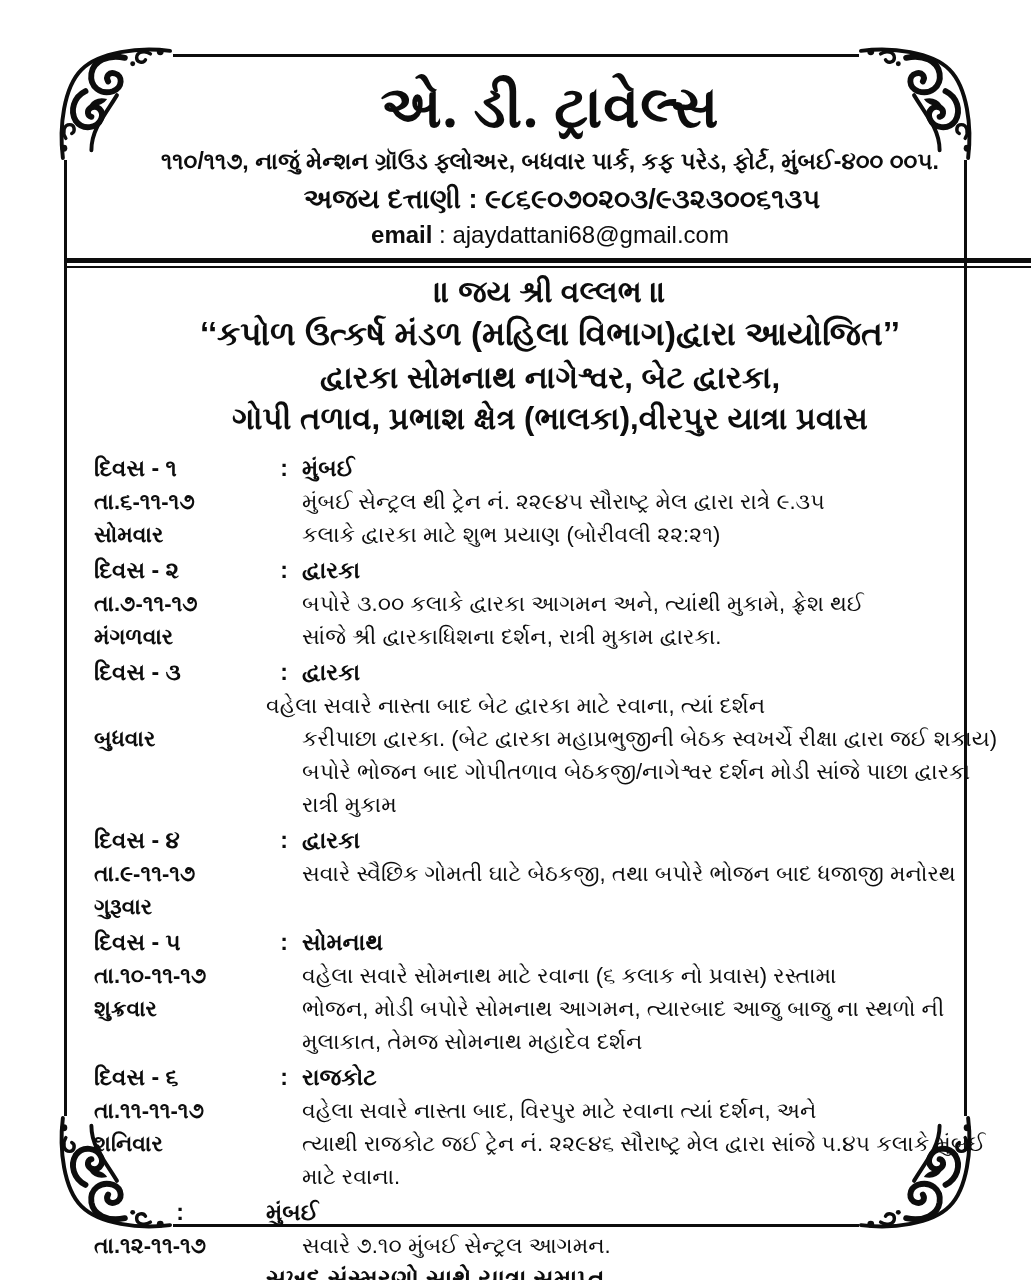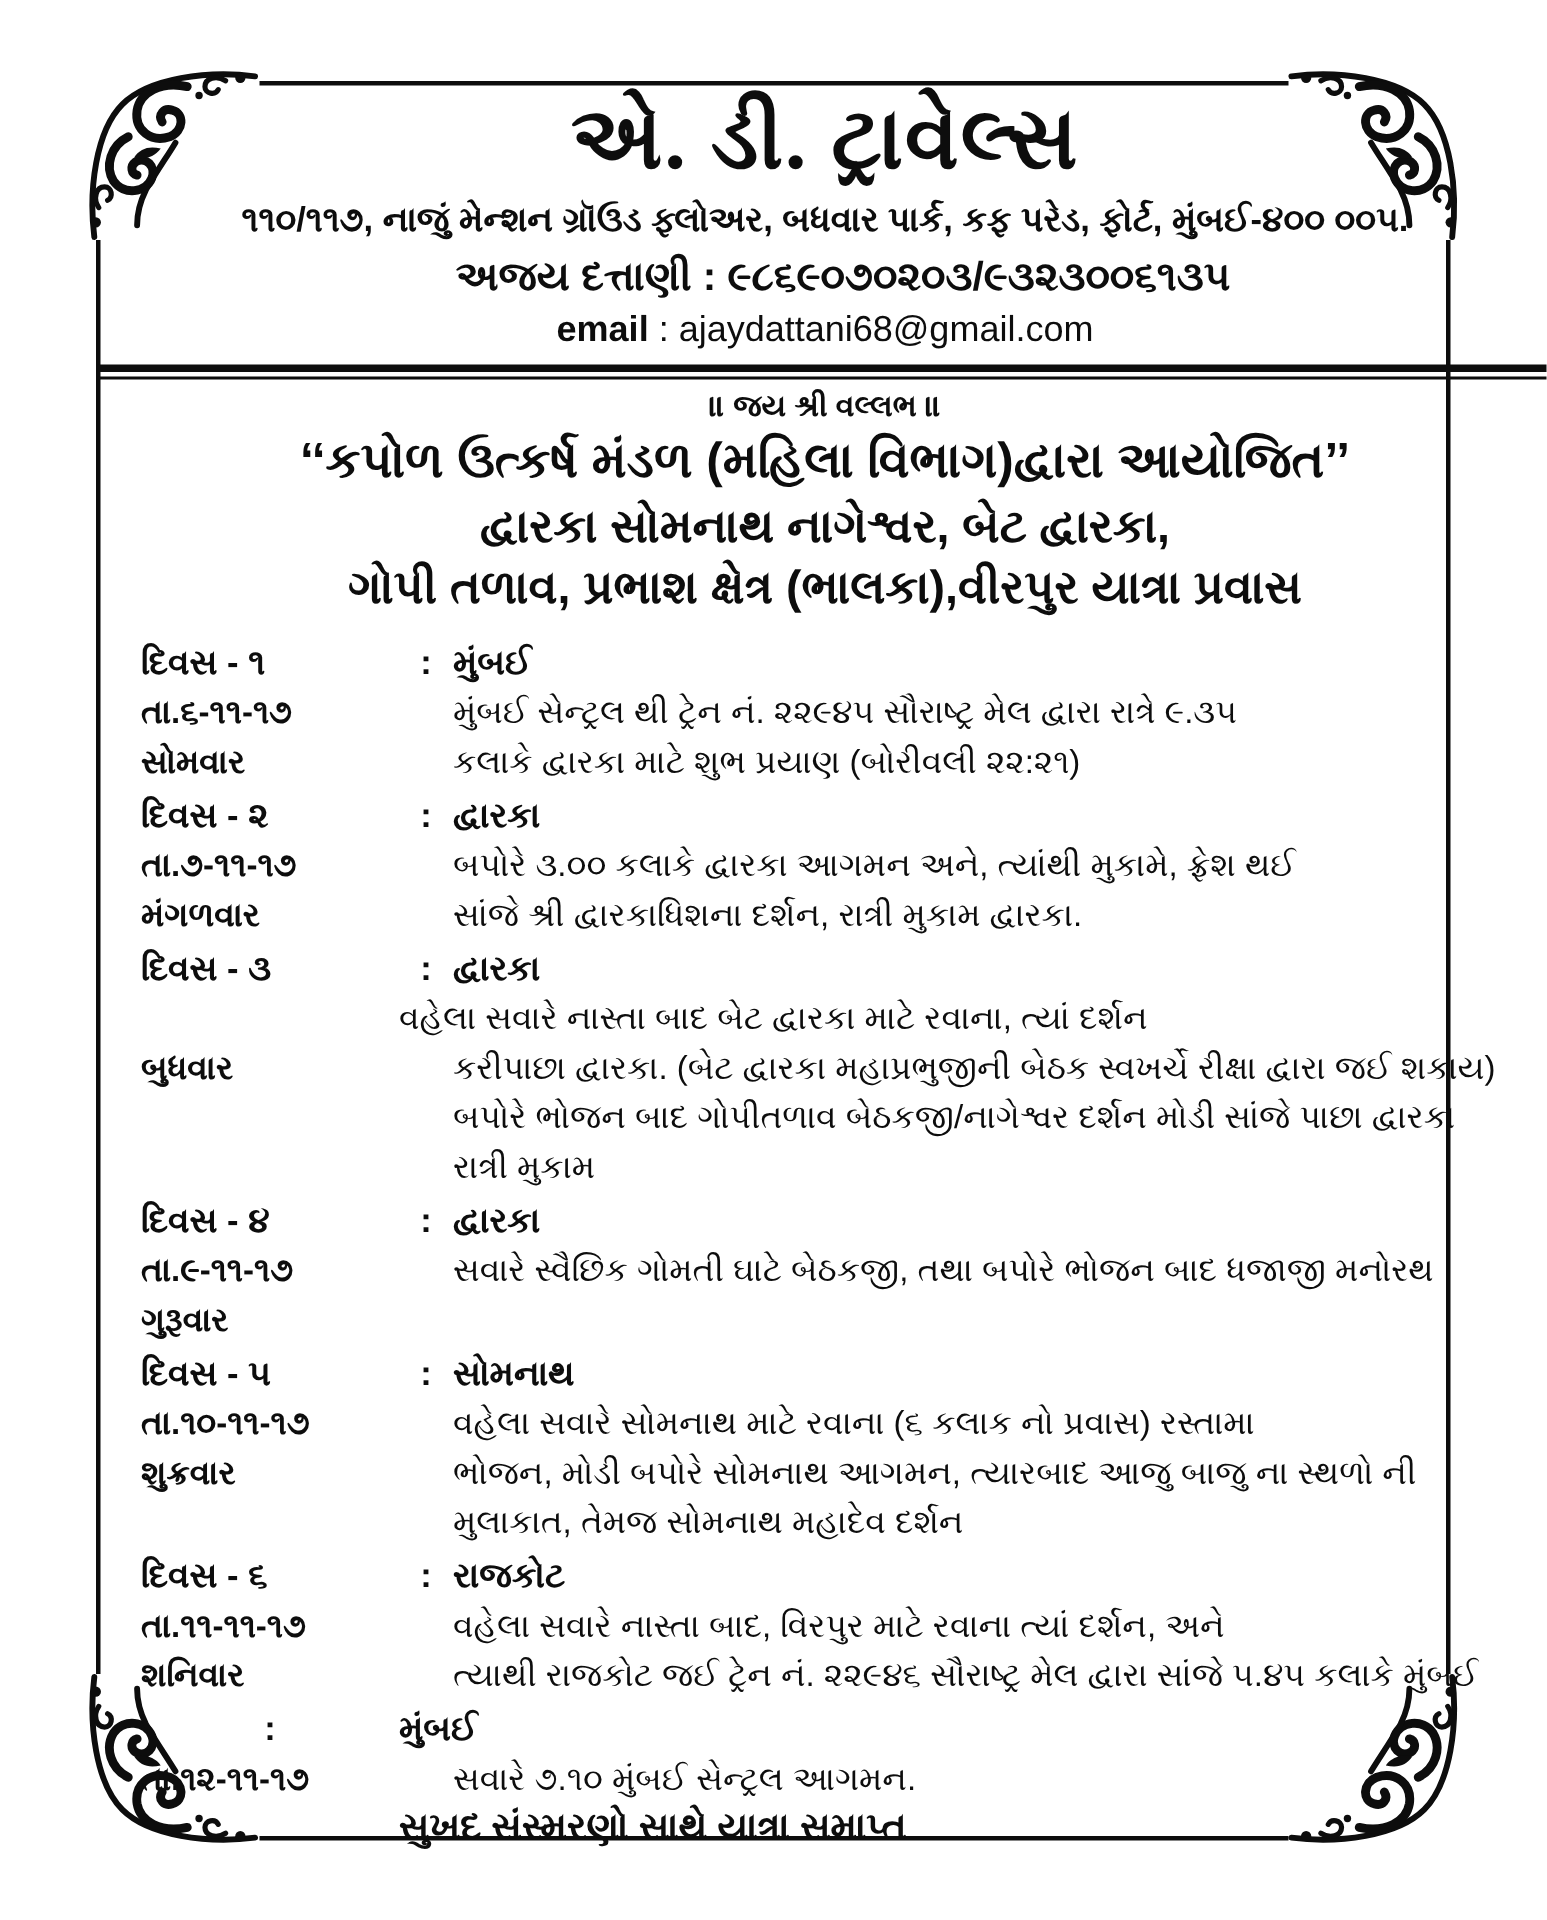--- a/index.html
+++ b/index.html
@@ -16,37 +16,37 @@
   .fl-left{left:64px;top:160px;width:3px;height:956px;}
   .fl-right{left:964px;top:160px;width:3px;height:956px;}
   
   .corner{position:absolute;width:118px;height:118px;}
   .c-tl{left:56px;top:44px;}
   .c-tr{left:857px;top:44px;transform:scaleX(-1);}
   .c-bl{left:56px;top:1114px;transform:scaleY(-1);}
   .c-br{left:857px;top:1114px;transform:scale(-1,-1);}
   
   .content{
-    position:absolute;left:68px;top:54px;width:964px;height:1164px;
+    position:absolute;left:68px;top:69px;width:964px;height:1164px;
   }
   .hdr{text-align:center;}
   .title{
     font-family:"Liberation Serif", serif;
     font-weight:bold;font-size:58px;line-height:1.08;
     margin-top:8px;letter-spacing:1px;
   }
   .address{font-weight:bold;font-size:23px;margin-top:8px;}
   .contact{font-weight:bold;font-size:27px;margin-top:9px;padding-left:24px;}
   .email-line{font-size:24px;margin-top:6px;margin-bottom:9px;}
   .email-line .lbl{font-weight:bold;}
   .dbl-rule{margin:0 -3px;}
   .dbl-rule .thick{height:5px;background:#0d0d0d;}
   .dbl-rule .gap{height:3px;}
   .dbl-rule .thin{height:2px;background:#0d0d0d;}
-  .invocation{font-weight:bold;font-size:20px;margin-top:7px;}
+  .invocation{font-weight:bold;font-size:30px;margin-top:7px;}
   .organizer{font-weight:bold;font-size:33px;margin-top:5px;line-height:1.15;}
   .route{font-weight:bold;font-size:31px;line-height:1.22;text-align:center;}
   .route.r1{margin-top:6px;}
   .route.r2{margin-top:4px;}
   
   .itinerary{margin:14px 20px 0 26px;font-size:22px;}
   .row{display:grid;grid-template-columns:172px 36px 1fr;align-items:start;}
   .row .left,.row .colon,.row .content-cell{line-height:33px;}
   .row .left{font-weight:600;white-space:nowrap;}
   .row .colon{text-align:center;font-weight:bold;}
@@ -222,20 +222,21 @@
         <div class="colon"></div>
         <div class="content-cell">
           <div class="line">વહેલા સવારે નાસ્તા બાદ, વિરપુર માટે રવાના ત્યાં દર્શન, અને</div>
         </div>
       </div>
       <div class="row">
         <div class="left">શનિવાર</div>
         <div class="colon"></div>
         <div class="content-cell">
           <div class="line">ત્યાથી રાજકોટ જઈ ટ્રેન નં. ૨૨૯૪૬ સૌરાષ્ટ્ર મેલ દ્વારા સાંજે ૫.૪૫ કલાકે મુંબઈ</div>
+          <div class="line">માટે રવાના.</div>
         </div>
       </div>
       <div class="row day-row">
         <div class="colon">:</div>
         <div class="content-cell">મુંબઈ</div>
       </div>
       <div class="row">
         <div class="left">તા.૧૨-૧૧-૧૭</div>
         <div class="colon"></div>
         <div class="content-cell">

